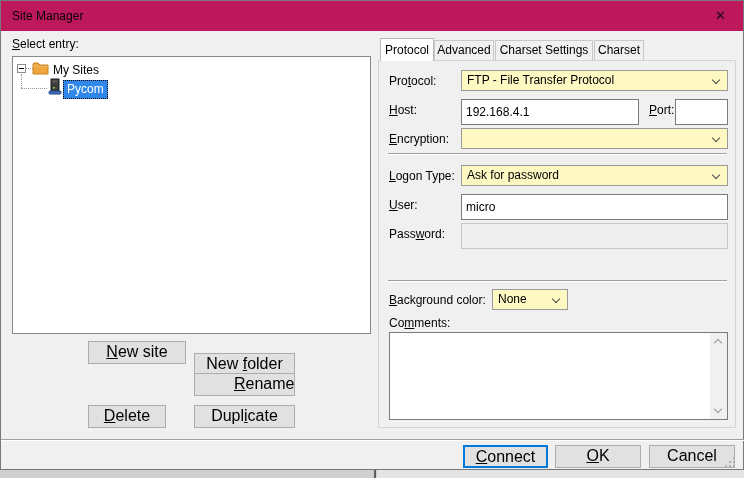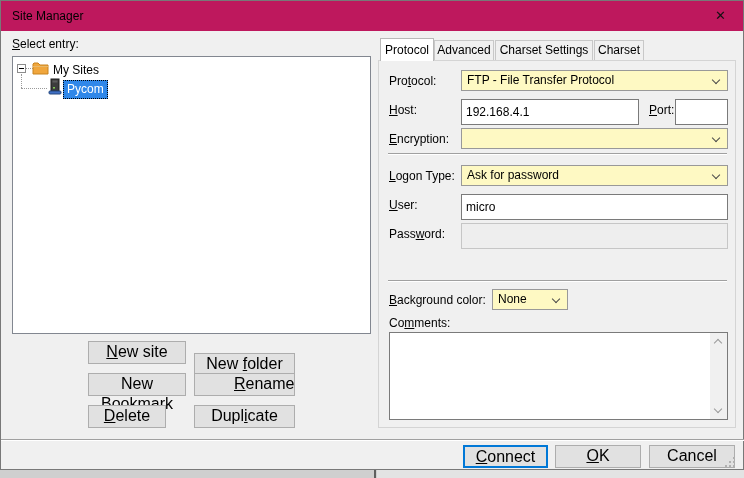--- a/index.html
+++ b/index.html
@@ -134,21 +134,20 @@
       <rect x="3" y="1" width="8" height="12" fill="#3c3c3c" stroke="#1d1d1d" stroke-width="1"></rect>
       <rect x="4.5" y="2.5" width="5" height="2" fill="#5c5c5c"></rect>
       <rect x="5" y="9" width="2" height="1.6" fill="#7ec850"></rect>
       <rect x="1" y="13" width="12" height="3" rx="1" fill="#3f6fc4" stroke="#27497f" stroke-width="1"></rect>
     </svg>
     <span class="tree-sel">Pycom</span>
   </div>
 
   <div class="btn btn-newsite"><u>N</u>ew site</div>
   <div class="btn btn-newfold">New <u>f</u>older</div>
-  <div class="btn btn-newbkm">New Book<u>m</u>ark</div>
   <div class="btn btn-rename"><u>R</u>ename</div>
   <div class="btn btn-delete"><u>D</u>elete</div>
   <div class="btn btn-dup">Dupl<u>i</u>cate</div>
 
   <div class="tab tab-general">Protocol</div>
   <div class="tab tab-advanced">Advanced</div>
   <div class="tab tab-transfer">Charset Settings</div>
   <div class="tab tab-charset">Charset</div>
   <div class="page"></div>
 

